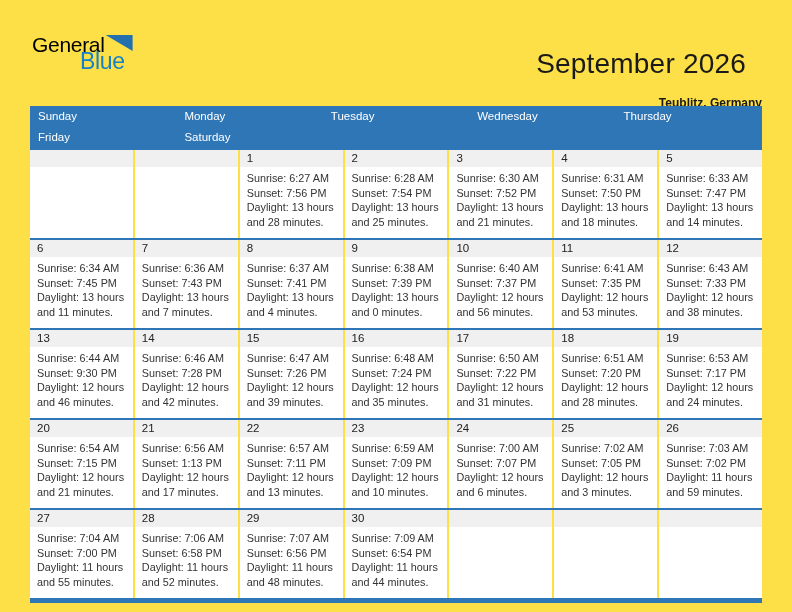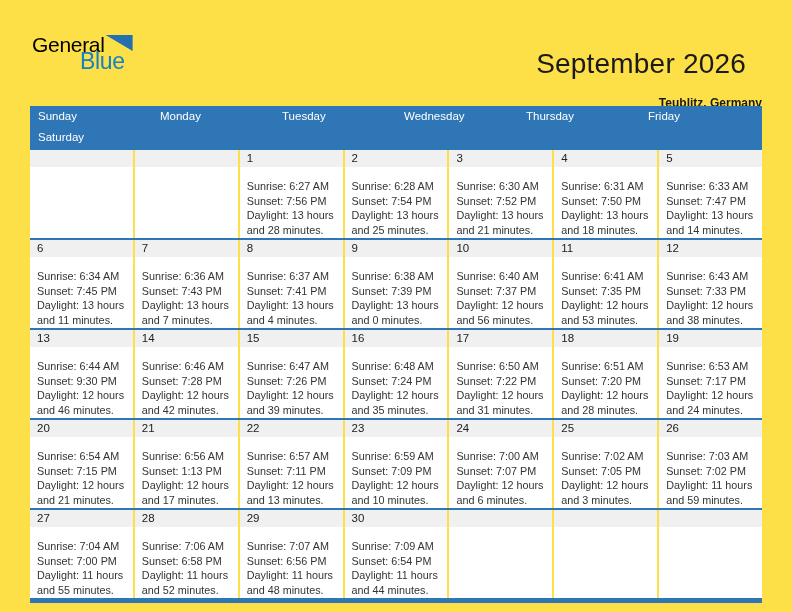--- a/index.html
+++ b/index.html
@@ -27,28 +27,28 @@
   .logo-tri{width:27px;height:16px;margin-left:1px;margin-top:1px;
     background:var(--tri-blue);
     clip-path:polygon(0 0,100% 0,100% 100%);}
   .logo-blue-word{font-size:23px;color:var(--logo-blue);margin-left:48px;margin-top:-5px;letter-spacing:-0.3px;}
   .titles{position:absolute;right:0;top:2px;text-align:right;}
   .main-title{margin:16px;font-size:28px;font-weight:400;color:var(--text-dark);letter-spacing:0.2px;}
   .subtitle{margin-top:7px;font-size:12px;font-weight:700;color:var(--text-dark);}
 
   
   .calendar{position:absolute;left:30px;right:30px;top:106px;}
-  .weekday-row{display:grid;grid-template-columns:repeat(6,1fr);background:var(--blue);}
+  .weekday-row{display:grid;grid-template-columns:repeat(5,1fr);background:var(--blue);}
   .weekday{font-size:11.5px;color:#fff;padding:4px 0 5px 8px;}
   .week-row{display:grid;grid-template-columns:repeat(7,1fr);column-gap:2px;
     border-top:2px solid var(--blue);height:90px;}
   .day-cell{display:flex;flex-direction:column;background:#fff;}
   .date-strip{background:var(--strip-gray);height:17px;flex:0 0 17px;
     font-size:11.5px;color:#222;padding:2px 0 0 7px;}
-  .cell-body{padding:12px 6px 0 7px;font-size:10.8px;color:var(--text-body);line-height:14.6px;}
+  .cell-body{padding:4px 6px 0 7px;font-size:10.8px;color:var(--text-body);line-height:14.6px;}
   .bottom-bar{height:5px;background:var(--blue);}
 </style>
 </head>
 <body>
 
 <div class="page">
 
   <div class="header">
     <div class="logo">
       <div class="logo-top">

